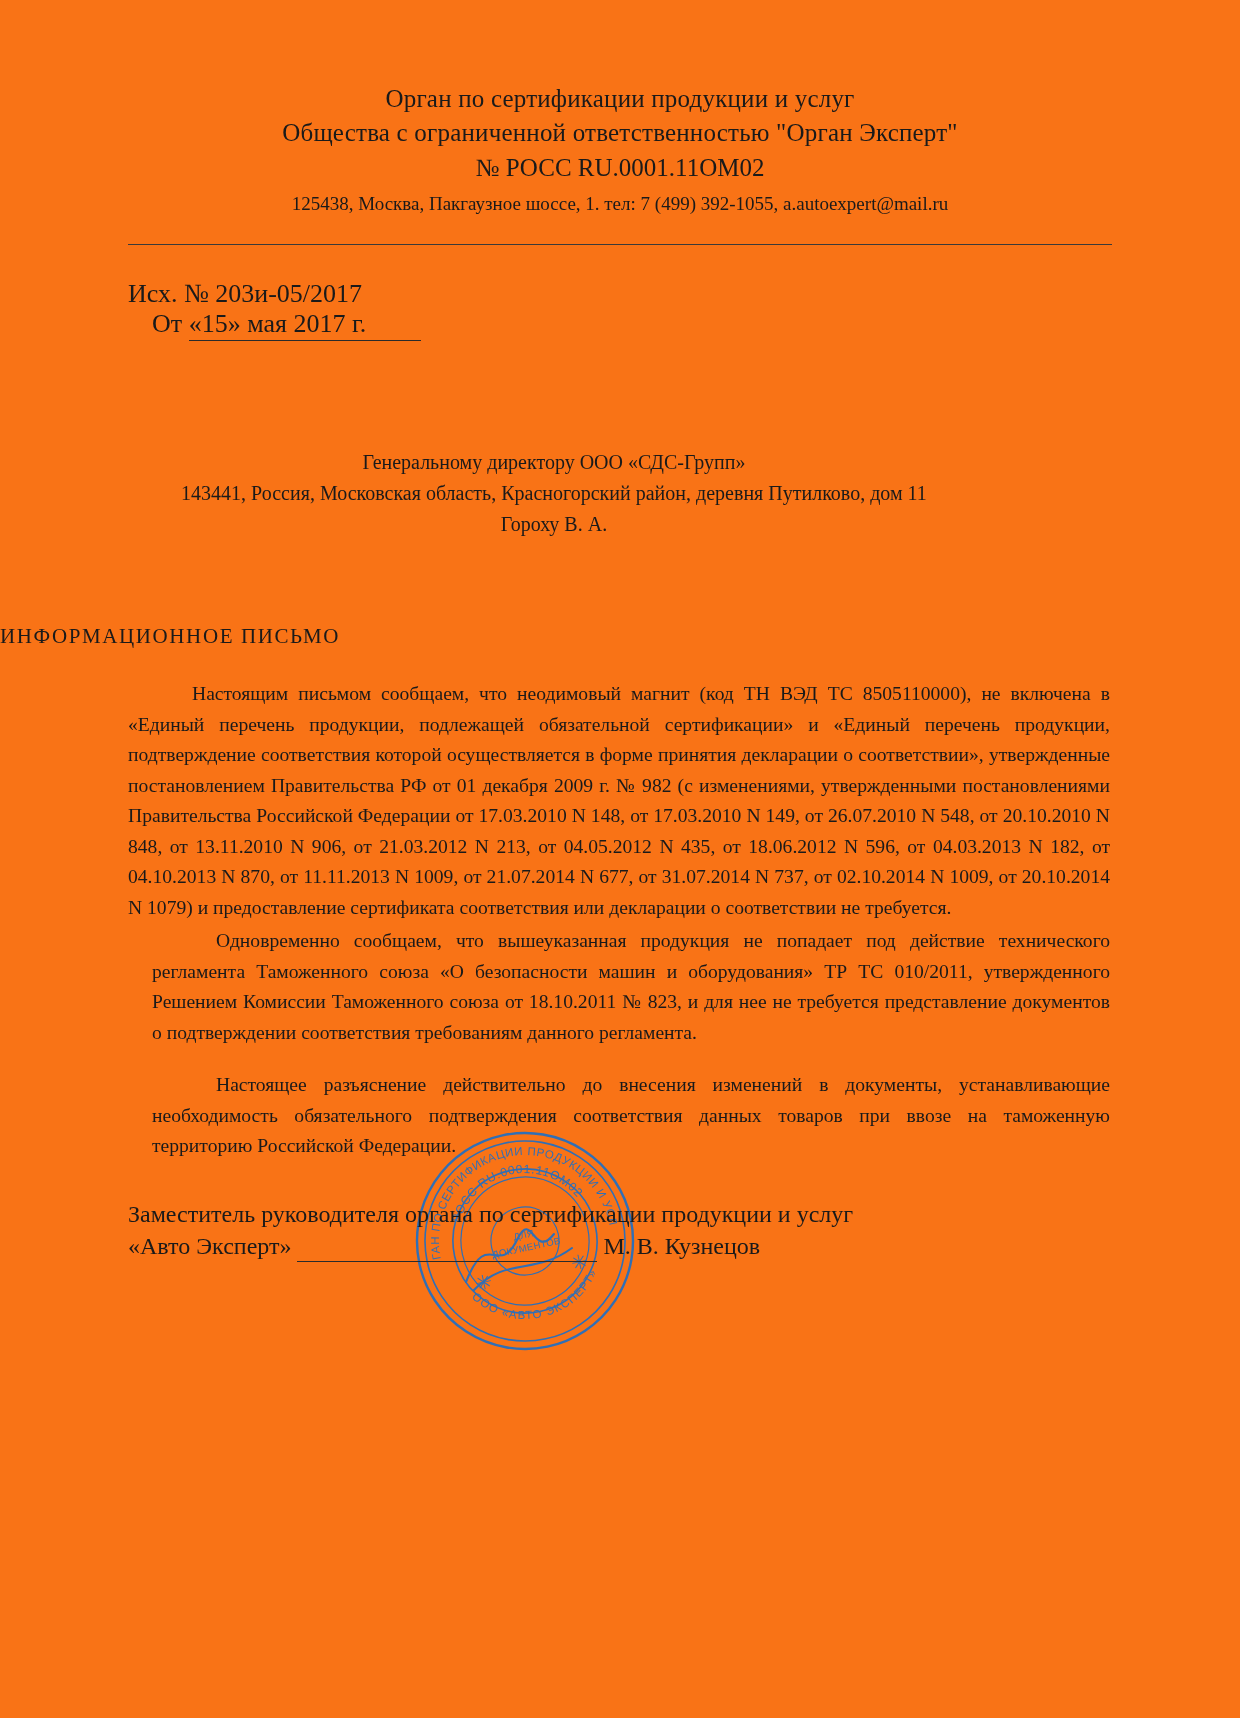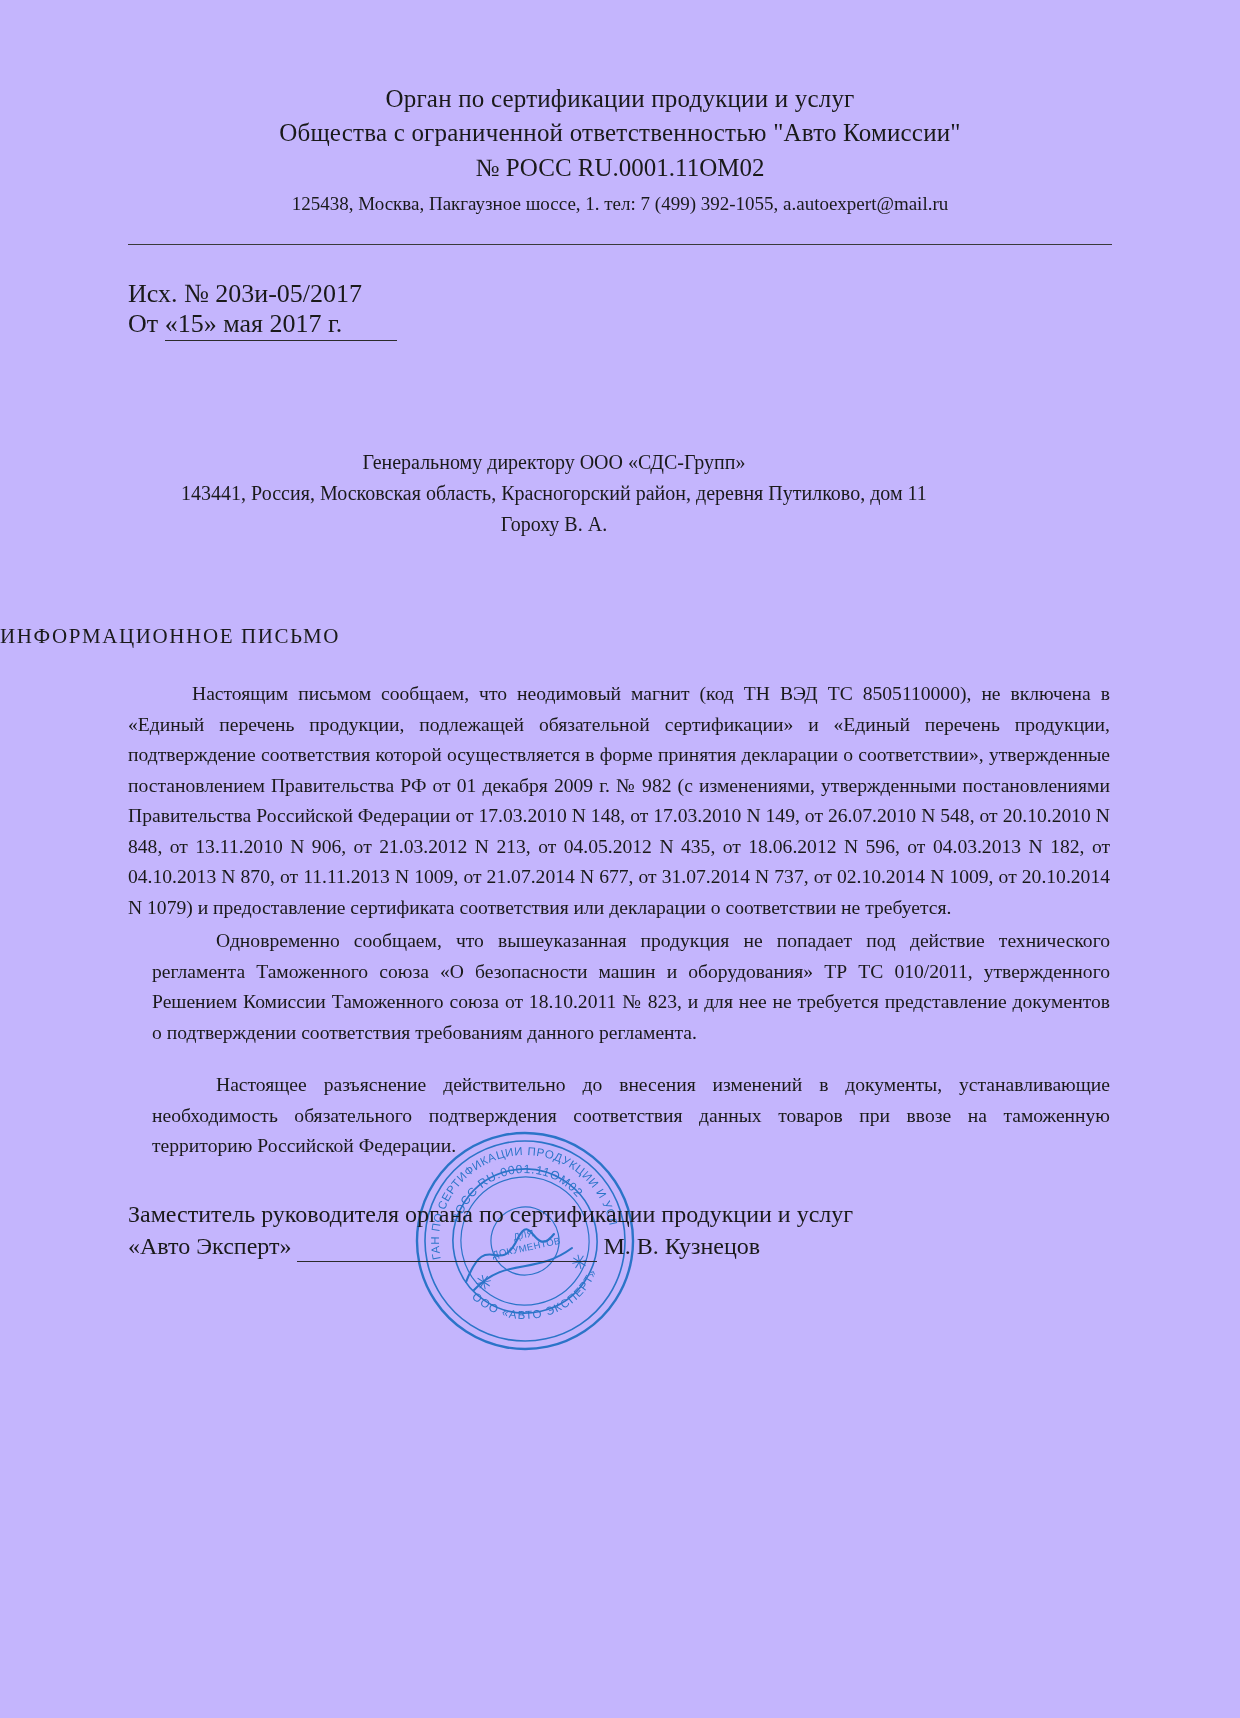--- a/index.html
+++ b/index.html
@@ -9,21 +9,21 @@
   }
   body {
     font-family: "Liberation Serif", serif;
     color: #1a1a1a;
   }
   .page {
     position: relative;
     width: 1240px;
     height: 1718px;
     margin: 0 auto;
-    background: #c4b5fd;
+    background: #f97316;
     overflow: hidden;
   }
   
   .letterhead {
     padding-top: 82px;
     text-align: center;
   }
   .lh-line1 {
     font-size: 25px;
     letter-spacing: 0.2px;
@@ -52,20 +52,21 @@
     border-top: 1.4px solid #3a3a3a;
   }
   
   .outgoing {
     margin: 34px 0 0 128px;
     font-size: 26px;
     line-height: 30px;
   }
   .outgoing .date-line {
     display: inline-block;
+    margin-left: 24px;
   }
   .underlined {
     border-bottom: 1.2px solid #2b2b2b;
     padding-bottom: 1px;
     display: inline-block;
     min-width: 232px;
   }
   
   .addressee {
     margin-top: 106px;
@@ -141,21 +142,21 @@
     fill: #1f6fc4;
   }
 </style>
 </head>
 <body>
 
 <div class="page">
 
   <div class="letterhead">
     <div class="lh-line1">Орган по сертификации продукции и услуг</div>
-    <div class="lh-line2">Общества с ограниченной ответственностью "Авто Комиссии"</div>
+    <div class="lh-line2">Общества с ограниченной ответственностью "Орган Эксперт"</div>
     <div class="lh-line3">№ РОСС RU.0001.11ОМ02</div>
     <div class="lh-contact">125438, Москва, Пакгаузное шоссе, 1. тел: 7 (499) 392-1055, a.autoexpert@mail.ru</div>
   </div>
 
   <div class="rule"></div>
 
   <div class="outgoing">
     <div>Исх. № 203и-05/2017</div>
     <div class="date-line">
       <span>От</span>

